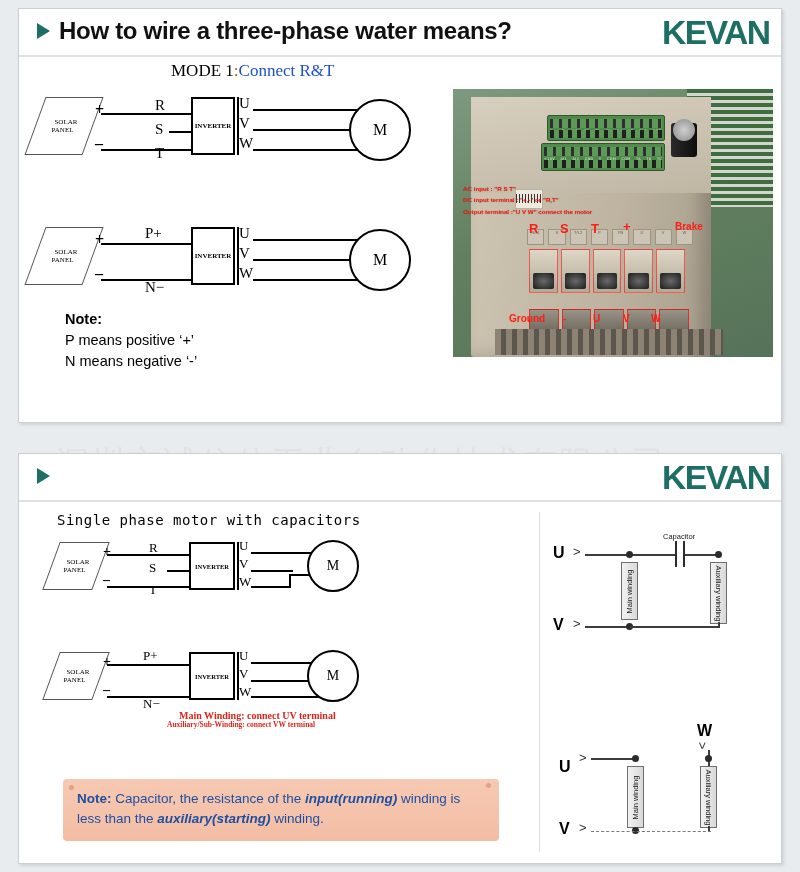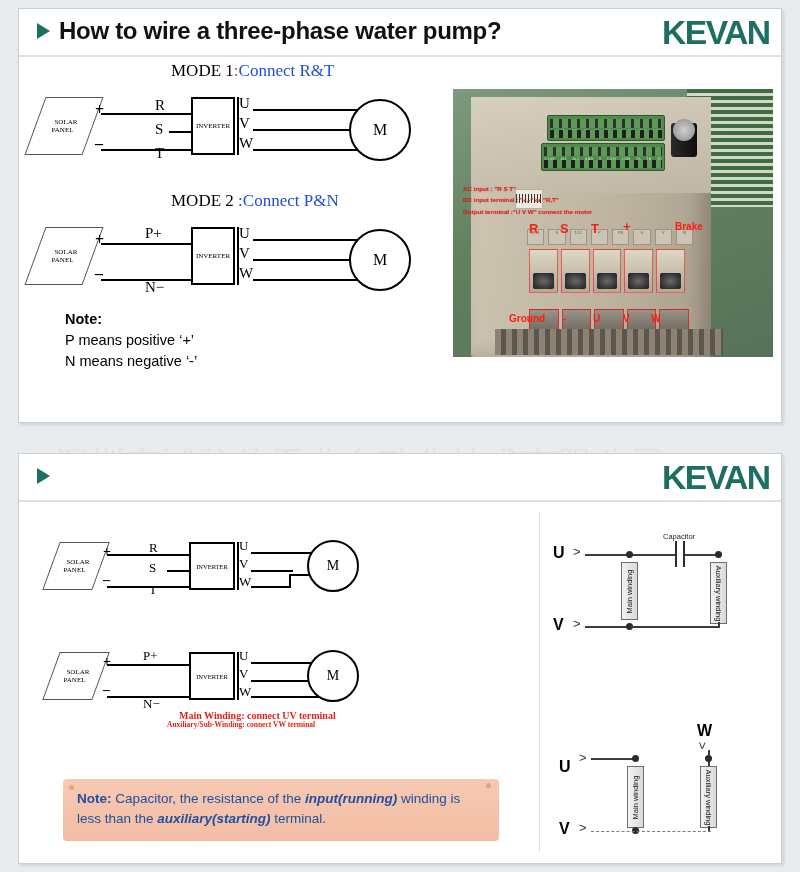--- a/index.html
+++ b/index.html
@@ -63,21 +63,21 @@
   .mode-title{ font-size:17px; color:#000; white-space:nowrap; }
   .mode-title .blue{ color:#1d4ed8; }
   .mode-title .orange{ color:#c05a12; }
 
   
   .wire{ position:absolute; background:#000; }
   .wire.h{ height:2px; }
   .wire.v{ width:2px; }
   .box{ position:absolute; border:2px solid #000; background:#fff;
         display:flex; align-items:center; justify-content:center; }
-  .inv-lbl{ font-family:"Liberation Serif", serif; font-weight:normal; }
+  .inv-lbl{ font-family:"Liberation Serif", serif; font-weight:bold; }
   .motor{ position:absolute; border:2px solid #000; border-radius:50%;
           background:#fff; display:flex;align-items:center;justify-content:center;
           font-family:"Liberation Serif", serif; }
   .panel-pv{
     position:absolute; border:1px solid #555; background:#fff;
     transform:skewX(-20deg);
     display:flex; flex-direction:column; align-items:center; justify-content:center;
     font-family:"Liberation Serif", serif; font-size:7px; line-height:1.15;
     color:#000;
   }
@@ -178,21 +178,21 @@
 </style>
 </head>
 <body>
 
 <div class="wm-cn">深圳市诚信佳工业自动化技术有限公司</div>
 
 <div class="panel" id="panel-top">
 
   <div class="panel-header">
     <div class="hdr-arrow"></div>
-    <div class="hdr-title">How to wire a three-phase water pump?</div>
+    <div class="hdr-title">How to wire a three-phase water means?</div>
     <div class="brand">KEVAN</div>
   </div>
 
   <div class="abs" style="left:0;top:48px;width:430px;height:130px;">
     <div class="abs mode-title serif" style="left:152px;top:4px;">
       <span>MODE  1</span><span class="orange">:</span><span class="blue">Connect R&amp;T</span>
     </div>
 
     <div class="panel-pv" style="left:16px;top:40px;width:58px;height:58px;">
       <span>SOLAR</span>
@@ -230,23 +230,20 @@
     <div class="wire h" style="left:234px;top:52px;width:106px;"></div>
     <div class="wire h" style="left:234px;top:72px;width:106px;"></div>
     <div class="wire h" style="left:234px;top:92px;width:106px;"></div>
 
     <div class="motor" style="left:330px;top:42px;width:62px;height:62px;">
       <span style="font-size:16px;">M</span>
     </div>
   </div>
 
   <div class="abs" style="left:0;top:178px;width:430px;height:130px;">
-    <div class="abs mode-title serif" style="left:152px;top:4px;">
-      <span>MODE  2</span> <span class="blue">:</span><span class="blue">Connect P&amp;N</span>
-    </div>
 
     <div class="panel-pv" style="left:16px;top:40px;width:58px;height:58px;">
       <span>SOLAR</span>
       <span>PANEL</span>
     </div>
     <div class="abs serif" style="left:76px;top:44px;font-size:16px;font-weight:bold;">+</div>
     <div class="abs serif" style="left:76px;top:78px;font-size:16px;font-weight:bold;">–</div>
 
     <div class="wire h" style="left:82px;top:56px;width:90px;"></div>
     <div class="wire h" style="left:82px;top:92px;width:90px;"></div>
@@ -384,20 +381,21 @@
 <div class="panel" id="panel-bottom">
 
   <div class="panel-header">
     <div class="hdr-arrow"></div>
     <div class="brand">KEVAN</div>
   </div>
 
   <div class="divider" style="left:520px;top:58px;width:1px;height:340px;"></div>
 
   <div class="abs" style="left:0;top:58px;width:360px;height:108px;">
+    <div class="abs mono" style="left:38px;top:0;font-size:14px;color:#000;letter-spacing:.5px;">Single phase motor with capacitors</div>
 
     <div class="panel-pv" style="left:32px;top:30px;width:50px;height:48px;">
       <span>SOLAR</span>
       <span>PANEL</span>
     </div>
     <div class="abs serif" style="left:84px;top:32px;font-size:14px;font-weight:bold;">+</div>
     <div class="abs serif" style="left:84px;top:60px;font-size:14px;font-weight:bold;">–</div>
 
     <div class="wire h" style="left:88px;top:42px;width:82px;"></div>
     <div class="wire h" style="left:88px;top:74px;width:82px;"></div>
@@ -516,17 +514,17 @@
       <span>Auxiliary winding</span>
     </div>
     <div class="wline v" style="left:161px;top:110px;height:6px;"></div>
 
     <div class="wdash" style="left:44px;top:115px;width:120px;"></div>
   </div>
 
   <div class="notebox" style="left:44px;top:325px;">
     <span class="pin" style="left:6px;top:6px;"></span>
     <span class="pin" style="right:8px;top:4px;"></span>
-    <b>Note:</b><span> Capacitor, the resistance of the </span><i>input(running)</i><span> winding is less than  the </span><i>auxiliary(starting)</i><span> terminal.</span>
+    <b>Note:</b><span> Capacitor, the resistance of the </span><i>input(running)</i><span> winding is less than  the </span><i>auxiliary(starting)</i><span> winding.</span>
   </div>
 </div>
 
 <div class="wm-liusii">liusii</div>
 
 </body></html>

